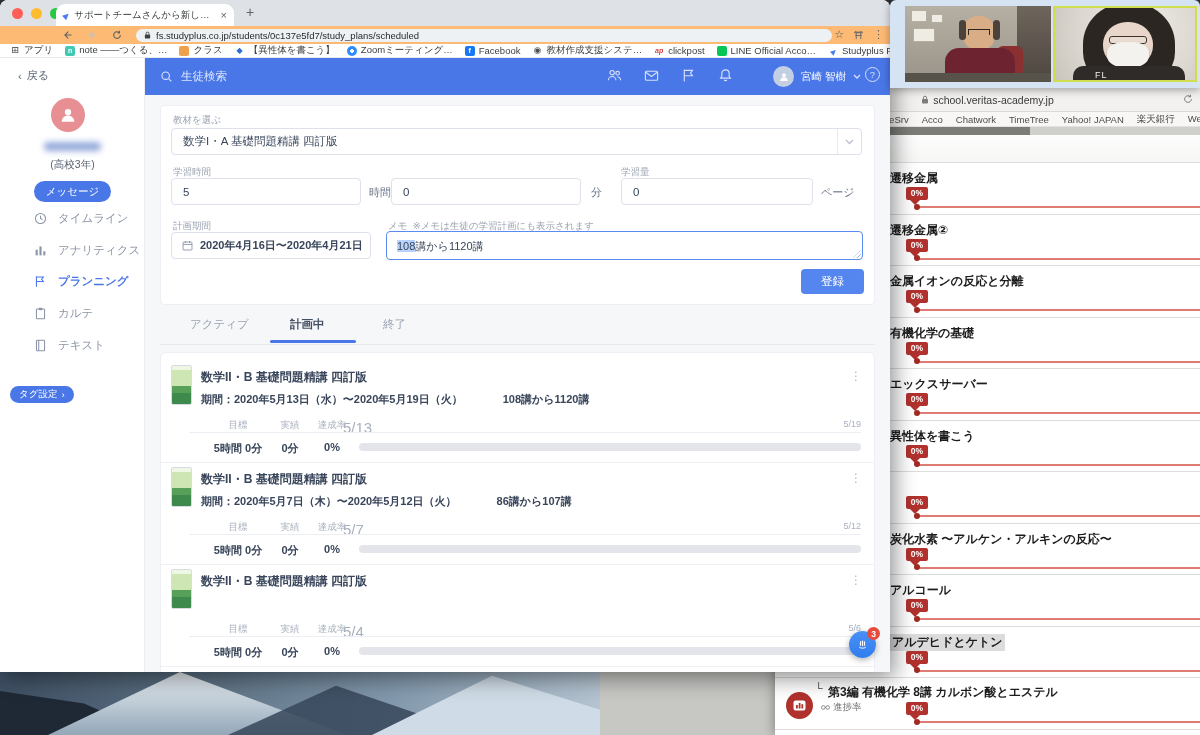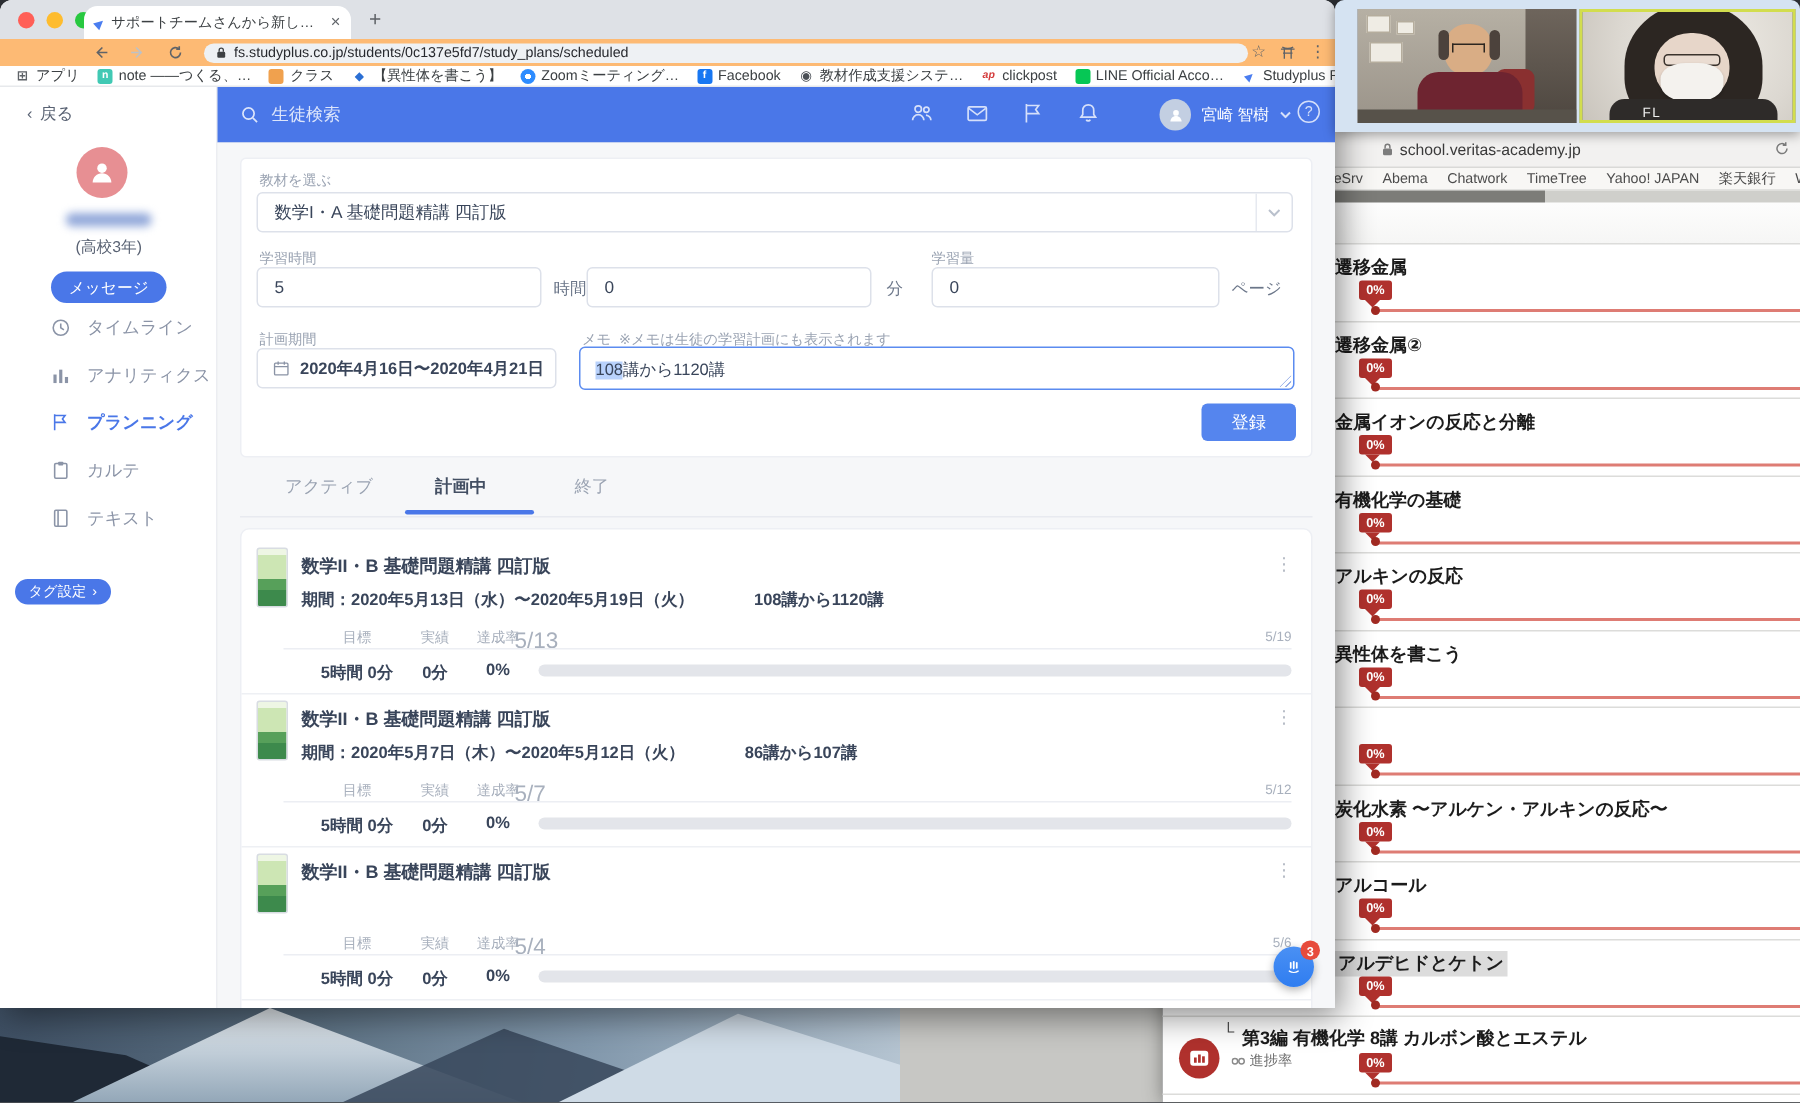--- a/index.html
+++ b/index.html
@@ -109,21 +109,21 @@
   .sb-grade{position:absolute;left:0;top:100px;width:145px;text-align:center;font-size:10.5px;color:#596273;}
   .sb-msg{position:absolute;left:34px;top:123px;width:77px;height:21px;border-radius:11px;background:#4a77e8;
     color:#fff;font-size:10.5px;display:flex;align-items:center;justify-content:center;}
   .sb-item{position:absolute;left:0;width:145px;height:24px;display:flex;align-items:center;gap:11px;
     padding-left:34px;font-size:11.5px;color:#8b94a7;}
   .sb-item.active{color:#4a77e8;font-weight:bold;}
   .sb-tag{position:absolute;left:10px;top:328px;height:17px;padding:0 9px;border-radius:9px;background:#4a77e8;
     color:#fff;font-size:9.5px;display:flex;align-items:center;gap:4px;}
 
   
-  .mainwrap{flex:1;position:relative;background:#e5e5e5;}
+  .mainwrap{flex:1;position:relative;background:#6d28d9;}
   .bluebar{position:absolute;left:0;top:0;right:0;height:37px;background:#4a77e8;display:flex;align-items:center;}
   .hd-search{display:flex;align-items:center;gap:8px;margin-left:15px;color:#dce5fb;font-size:11.5px;}
   .hd-icons{position:absolute;left:462px;top:10px;display:flex;gap:22px;color:#d6e0fa;}
   .hd-user{position:absolute;left:628px;top:8px;display:flex;align-items:center;gap:7px;color:#fff;font-size:10.5px;}
   .hd-avatar{width:21px;height:21px;border-radius:50%;background:#c3cfe2;display:flex;align-items:center;justify-content:center;}
   .hd-q{position:absolute;left:720px;top:9px;width:15px;height:15px;border:1.2px solid #d6e0fa;border-radius:50%;
     color:#d6e0fa;font-size:9.5px;display:flex;align-items:center;justify-content:center;}
   .mainscroll{position:absolute;left:0;top:37px;right:0;bottom:0;background:#f6f7f9;overflow:hidden;}
 
   .formcard{position:absolute;left:15px;top:10px;width:715px;height:200px;background:#fff;border:1px solid #edeff4;border-radius:4px;}
@@ -208,21 +208,21 @@
         <span>school.veritas-academy.jp</span>
       </div>
       <span class="sf-reload">
         <svg width="10" height="10" viewBox="0 0 12 12">
             <path d="M10 6a4 4 0 1 1-1.2-2.8M9 1v2.4H6.6" fill="none" stroke="#7c7c7c" stroke-width="1.2"></path>
           </svg>
       </span>
     </div>
     <div class="sf-bmbar">
       <span>leSrv</span>
-      <span>Abema</span>
+      <span>Acco</span>
       <span>Chatwork</span>
       <span>TimeTree</span>
       <span>Yahoo! JAPAN</span>
       <span>楽天銀行</span>
       <span>Web関連 ∨</span>
 
     </div>
     <div class="sf-tabstrip">
       <div class="sf-tab-dark"></div>
       <div class="sf-tab-light"></div>
@@ -253,21 +253,21 @@
         </div>
 
         <div class="lesson">
           <div class="ls-title">有機化学の基礎</div>
           <div class="pct-badge"><span>0%</span></div>
           <div class="ls-line"></div>
           <div class="ls-dot"></div>
         </div>
 
         <div class="lesson">
-          <div class="ls-title">アルキンの反応</div>
+          <div class="ls-title">エックスサーバー</div>
           <div class="pct-badge"><span>0%</span></div>
           <div class="ls-line"></div>
           <div class="ls-dot"></div>
         </div>
 
         <div class="lesson">
           <div class="ls-title">異性体を書こう</div>
           <div class="pct-badge"><span>0%</span></div>
           <div class="ls-line"></div>
           <div class="ls-dot"></div>

